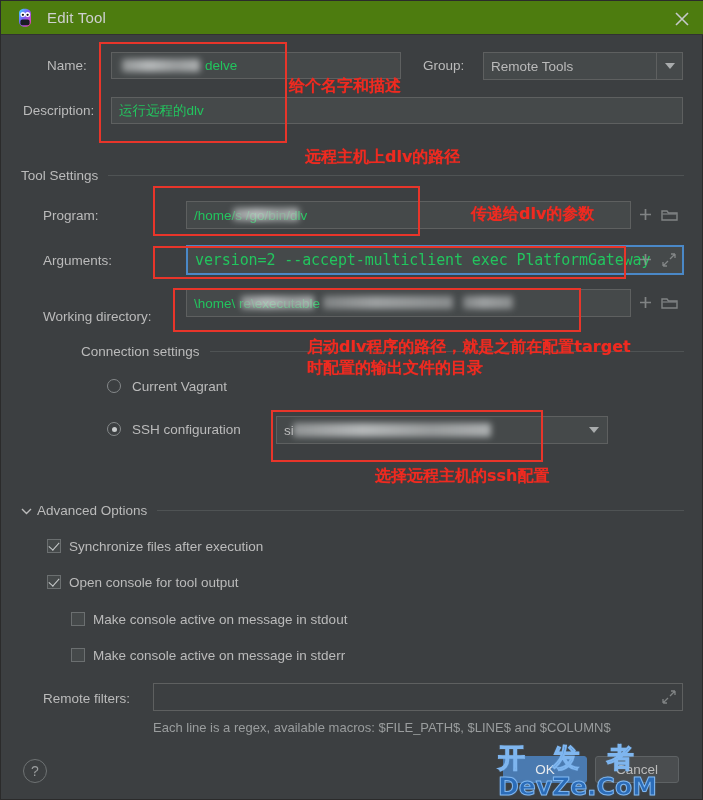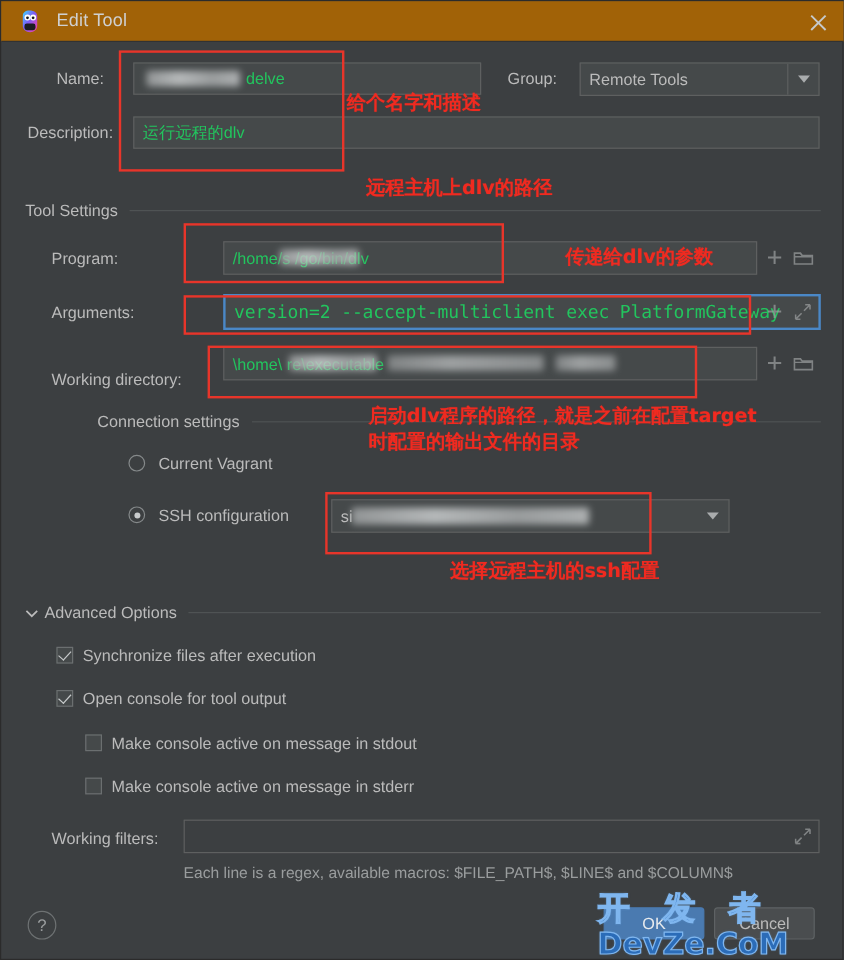--- a/index.html
+++ b/index.html
@@ -18,21 +18,21 @@
   }
 
   
   #dialog {
     position: absolute; inset: 0;
     background: #3c3f41;
     border: 1px solid #2b2b2b;
   }
   #titlebar {
     position: absolute; left: 0; top: 0; width: 703px; height: 34px;
-    background: #a16207;
+    background: #4d7c0f;
     border-bottom: 1px solid #323232;
   }
   #app-icon {
     position: absolute; left: 14px; top: 7px;
     width: 20px; height: 20px;
   }
   #title-text {
     position: absolute; left: 46px; top: 8px;
     font-size: 15px; color: #cfd0d1;
     letter-spacing: .2px;
@@ -371,21 +371,21 @@
 
   <div class="cbx checked" style="left:46px; top:574px;"></div>
   <div class="lbl" style="left:68px; top:574px;">Open console for tool output</div>
 
   <div class="cbx" style="left:70px; top:611px;"></div>
   <div class="lbl" style="left:92px; top:611px;">Make console active on message in stdout</div>
 
   <div class="cbx" style="left:70px; top:647px;"></div>
   <div class="lbl" style="left:92px; top:647px;">Make console active on message in stderr</div>
 
-  <div class="lbl" style="left:42px; top:690px;">Working filters:</div>
+  <div class="lbl" style="left:42px; top:690px;">Remote filters:</div>
   <div class="field flat" style="left:152px; top:682px; width:530px; height:28px;">
     <span></span>
   </div>
   <div class="expand-icon" style="left:661px; top:689px;">
     <svg width="14" height="14" viewBox="0 0 14 14">
       <path d="M13 1 L8 6 M13 1 V5 M13 1 H9" stroke="#9b9e9f" stroke-width="1.3" fill="none"></path>
       <path d="M1 13 L6 8 M1 13 V9 M1 13 H5" stroke="#9b9e9f" stroke-width="1.3" fill="none"></path>
     </svg>
   </div>
   <div class="hint" style="left:152px; top:719px;">Each line is a regex, available macros: $FILE_PATH$, $LINE$ and $COLUMN$</div>

